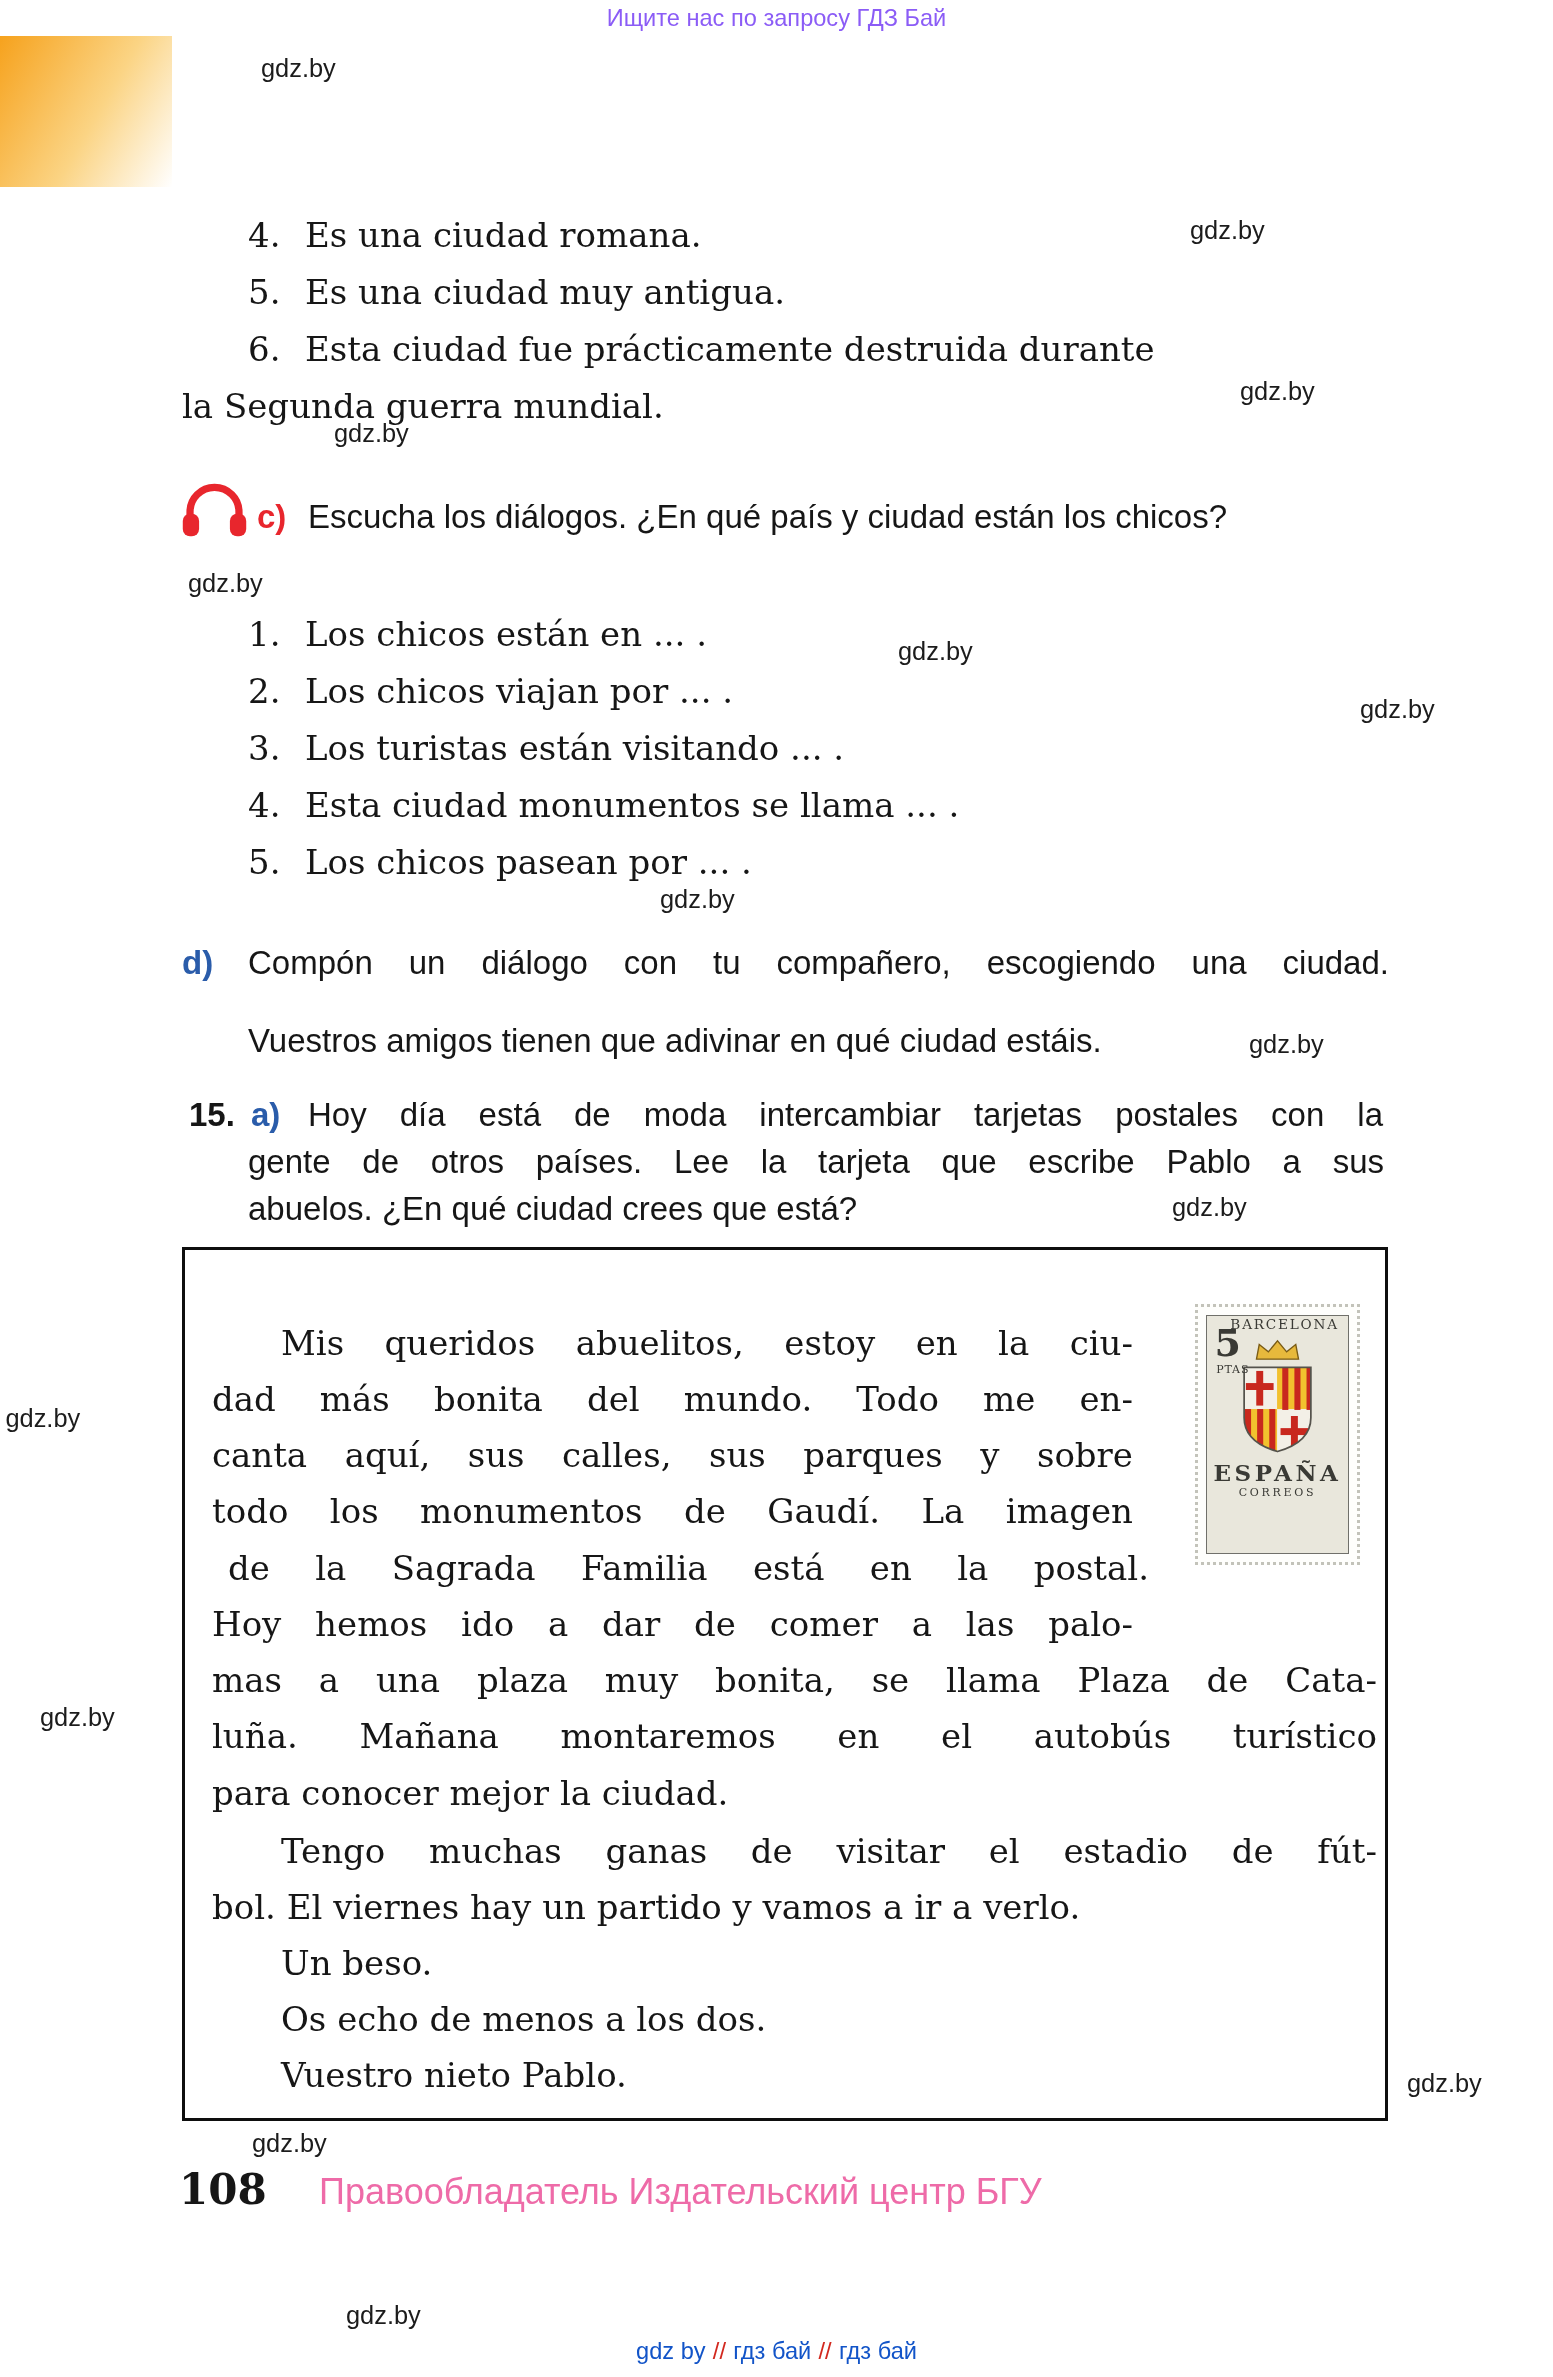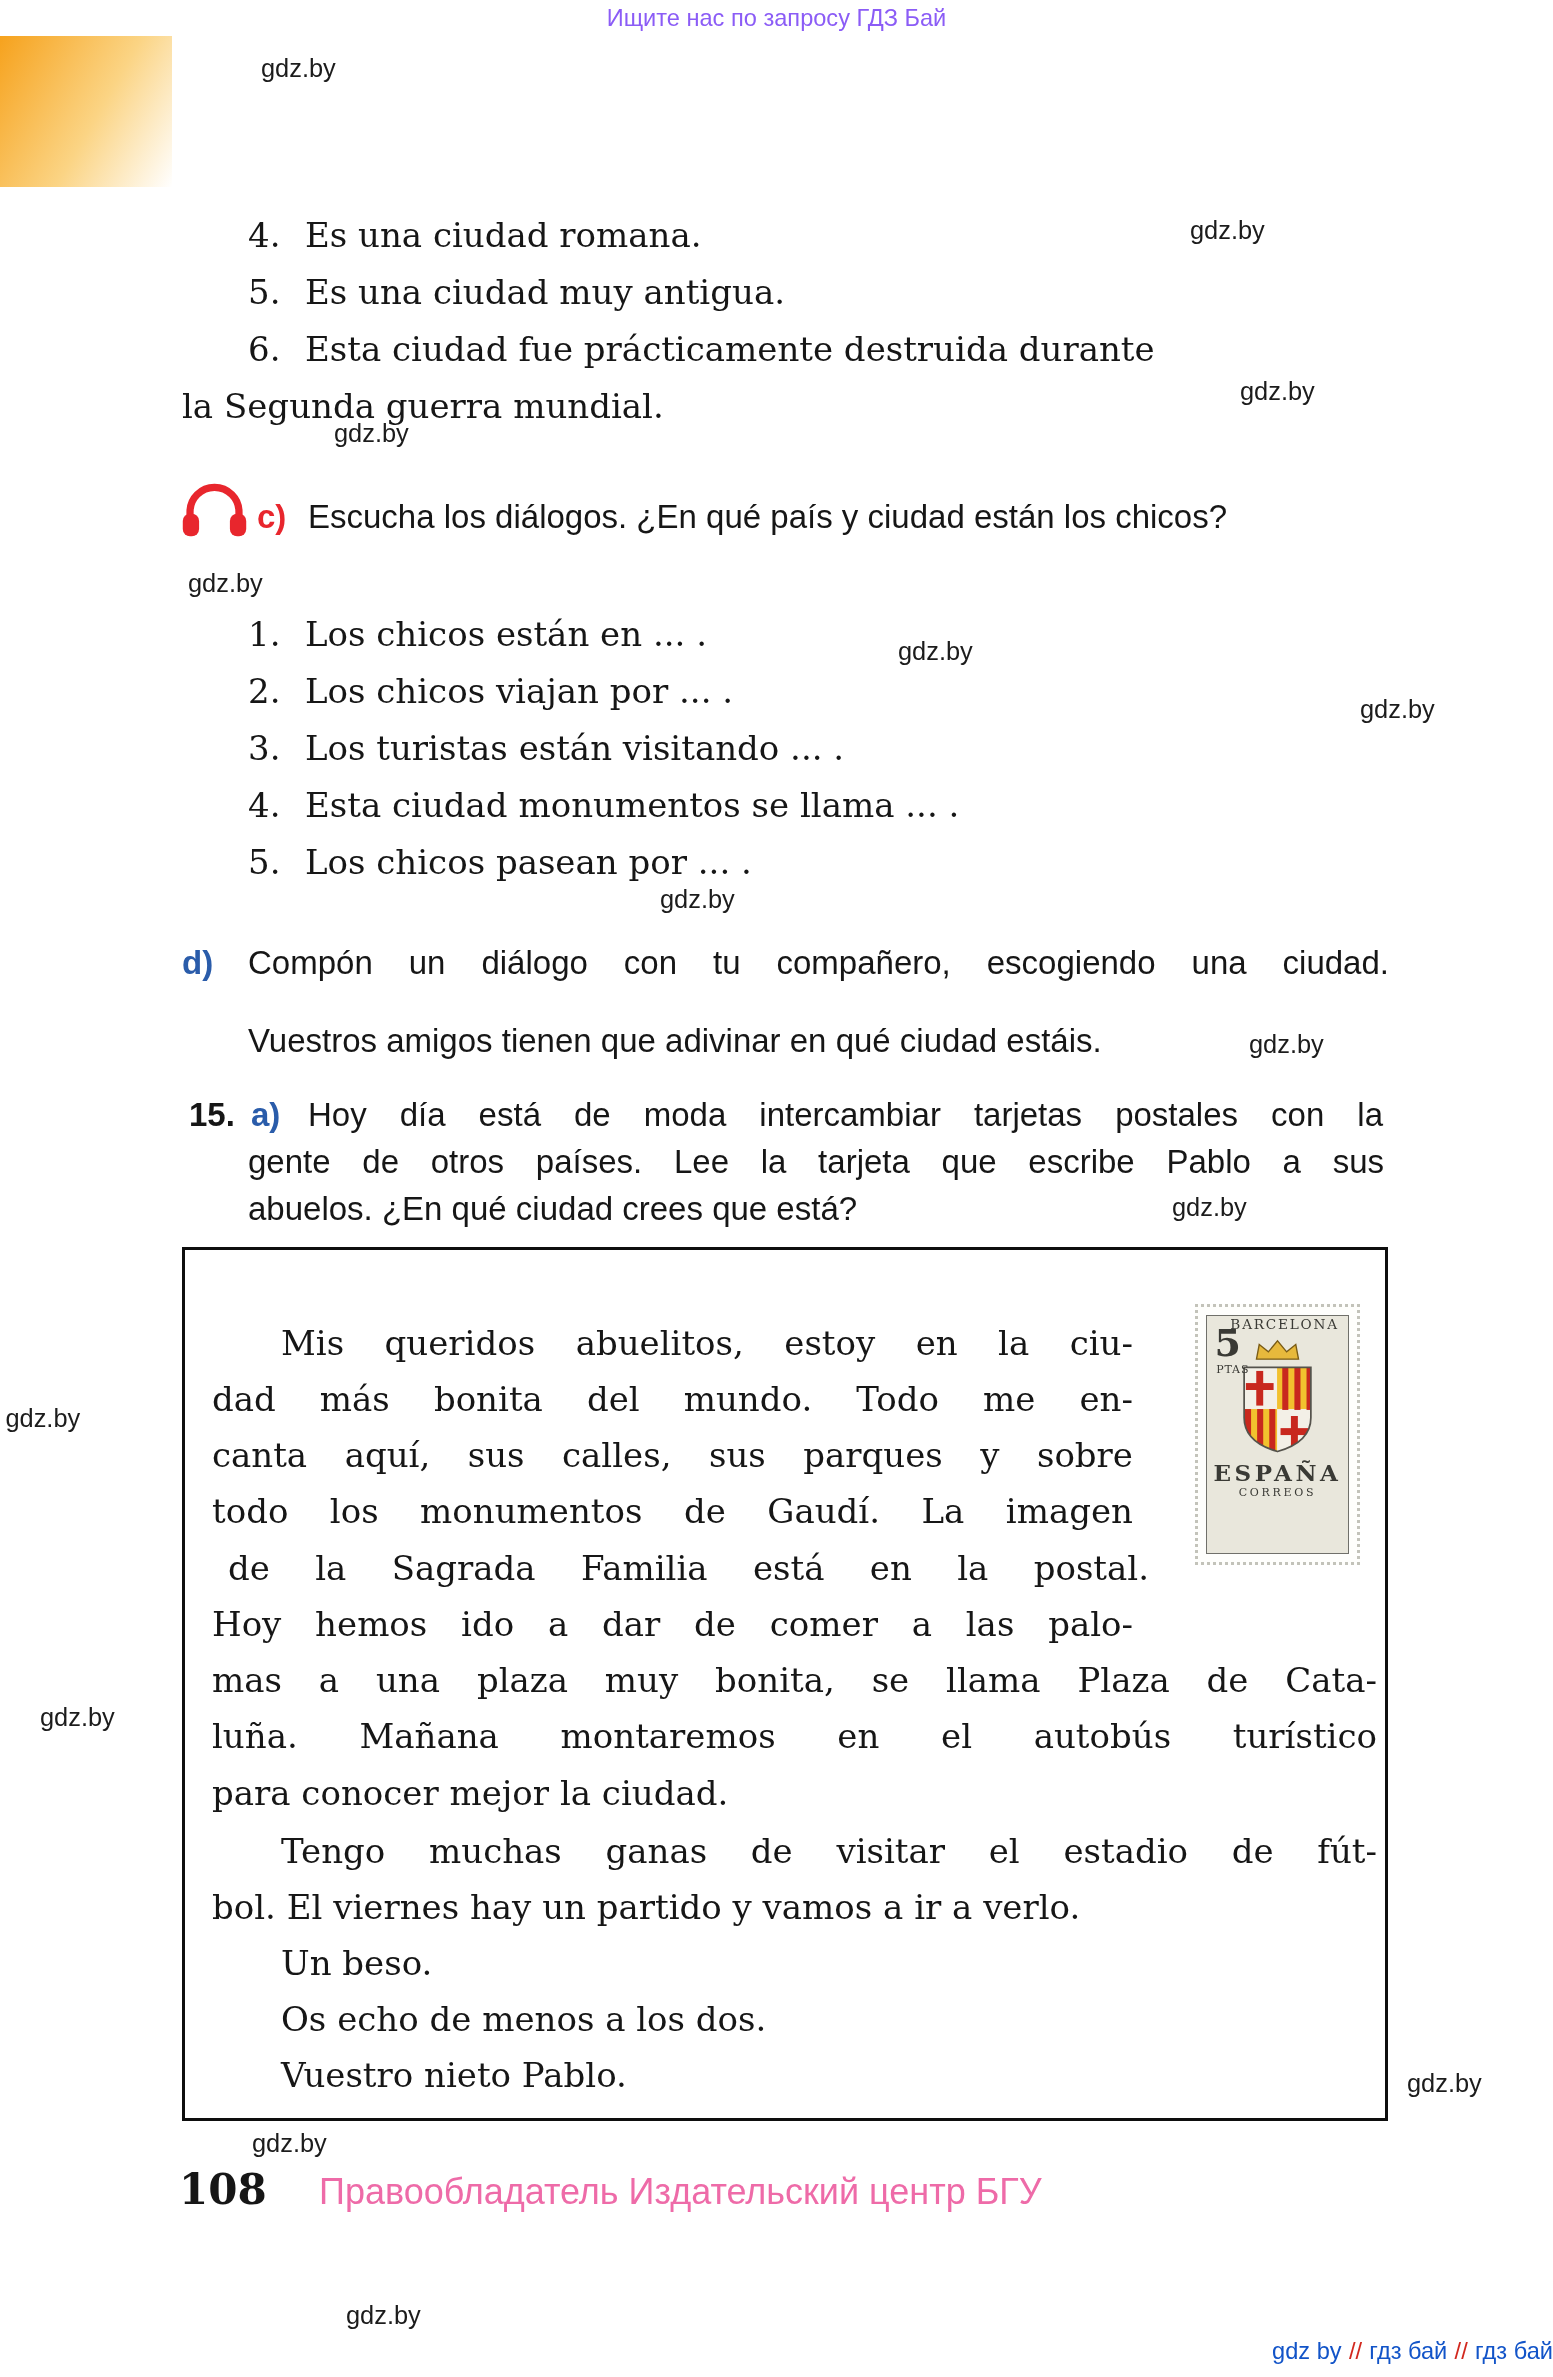--- a/index.html
+++ b/index.html
@@ -33,21 +33,21 @@
     display:flex; flex-direction:column; align-items:center; position:relative;
     font-family:"DejaVu Serif", serif; color:#3a3a35;
   }
   .stamp-city { font-size:13.6px; letter-spacing:1.8px; margin-top:0; align-self:flex-end; padding-right:9px; }
   .stamp-value { position:absolute; left:7.3px; top:3.6px; font-size:38px; font-weight:bold; }
   .stamp-currency { position:absolute; left:9px; top:47px; font-size:11px; letter-spacing:0.9px; }
   .stamp-country { font-size:23px; font-weight:bold; letter-spacing:3.6px; margin-top:1px; }
   .stamp-service { font-size:11px; letter-spacing:2.7px; }
   .footer-page { font-family:"DejaVu Serif", serif; font-size:42px; font-weight:bold; }
   .footer-copy { font-family:"Liberation Sans", sans-serif; font-size:36px; color:#ee6ba8; }
-  .footer-links { width:100%; text-align:right; font-family:"Liberation Sans", sans-serif; font-size:23.6px; }
+  .footer-links { width:100%; text-align:center; font-family:"Liberation Sans", sans-serif; font-size:23.6px; }
   .flink { color:#1254c8; }
   .fsep { color:#d2281e; padding:0 7.3px; }
 </style>
 </head>
 <body>
 
 <div class="page">
 
   <div class="abs banner" style="top:5.4px; left:0;">Ищите нас по запросу ГДЗ Бай</div>
 

